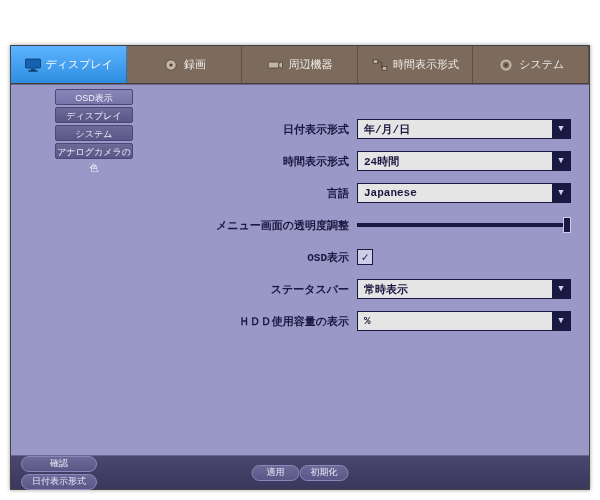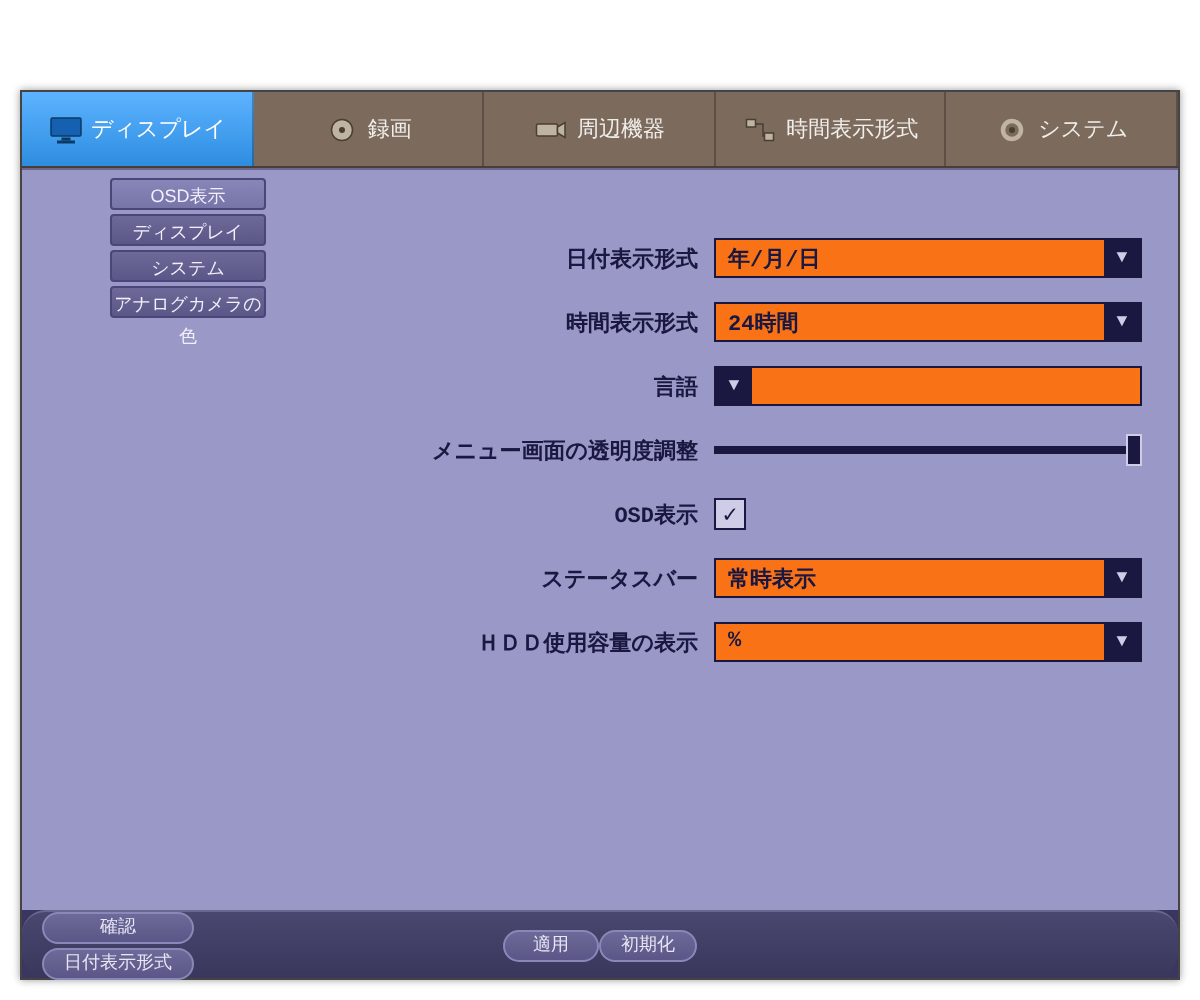--- a/index.html
+++ b/index.html
@@ -94,21 +94,21 @@
     color: #1a1840;
     font-weight: bold;
   }
   .row .ctrl { flex: 1; display: flex; align-items:center; }
 
   .combo {
     flex: 1;
     display: flex;
     height: 20px;
     border: 1px solid #1a1840;
-    background: #f97316;
+    background: #e5e5e5;
   }
   .combo .val {
     flex: 1;
     padding: 0 6px;
     font-size: 11px;
     color: #1a1840;
     display:flex; align-items:center;
     font-weight: bold;
   }
   .combo .arrow {
@@ -141,21 +141,20 @@
   }
 
   
   .footer {
     height: 34px;
     background: linear-gradient(#4a4770, #3a375c);
     border-top: 1px solid #6a6690;
     display:flex; align-items:center;
     padding: 0 10px;
     gap: 8px;
-    border-radius: 12px;
   }
   .btn {
     min-width: 48px;
     height: 16px;
     font-size: 9px;
     color:#e8e6f5;
     background: linear-gradient(#6d6a99,#5a5788);
     border:1px solid #8a88b8;
     border-radius: 8px;
     display:flex; align-items:center; justify-content:center;
@@ -248,20 +247,21 @@
             <div class="val">24時間</div>
             <div class="arrow">▼</div>
           </div>
         </div>
       </div>
 
       <div class="row">
         <div class="lbl">言語</div>
         <div class="ctrl">
           <div class="combo">
+            <div class="val">Japanese</div>
             <div class="arrow">▼</div>
           </div>
         </div>
       </div>
 
       <div class="row">
         <div class="lbl">メニュー画面の透明度調整</div>
         <div class="ctrl">
           <div class="slider">
             <div class="track">

